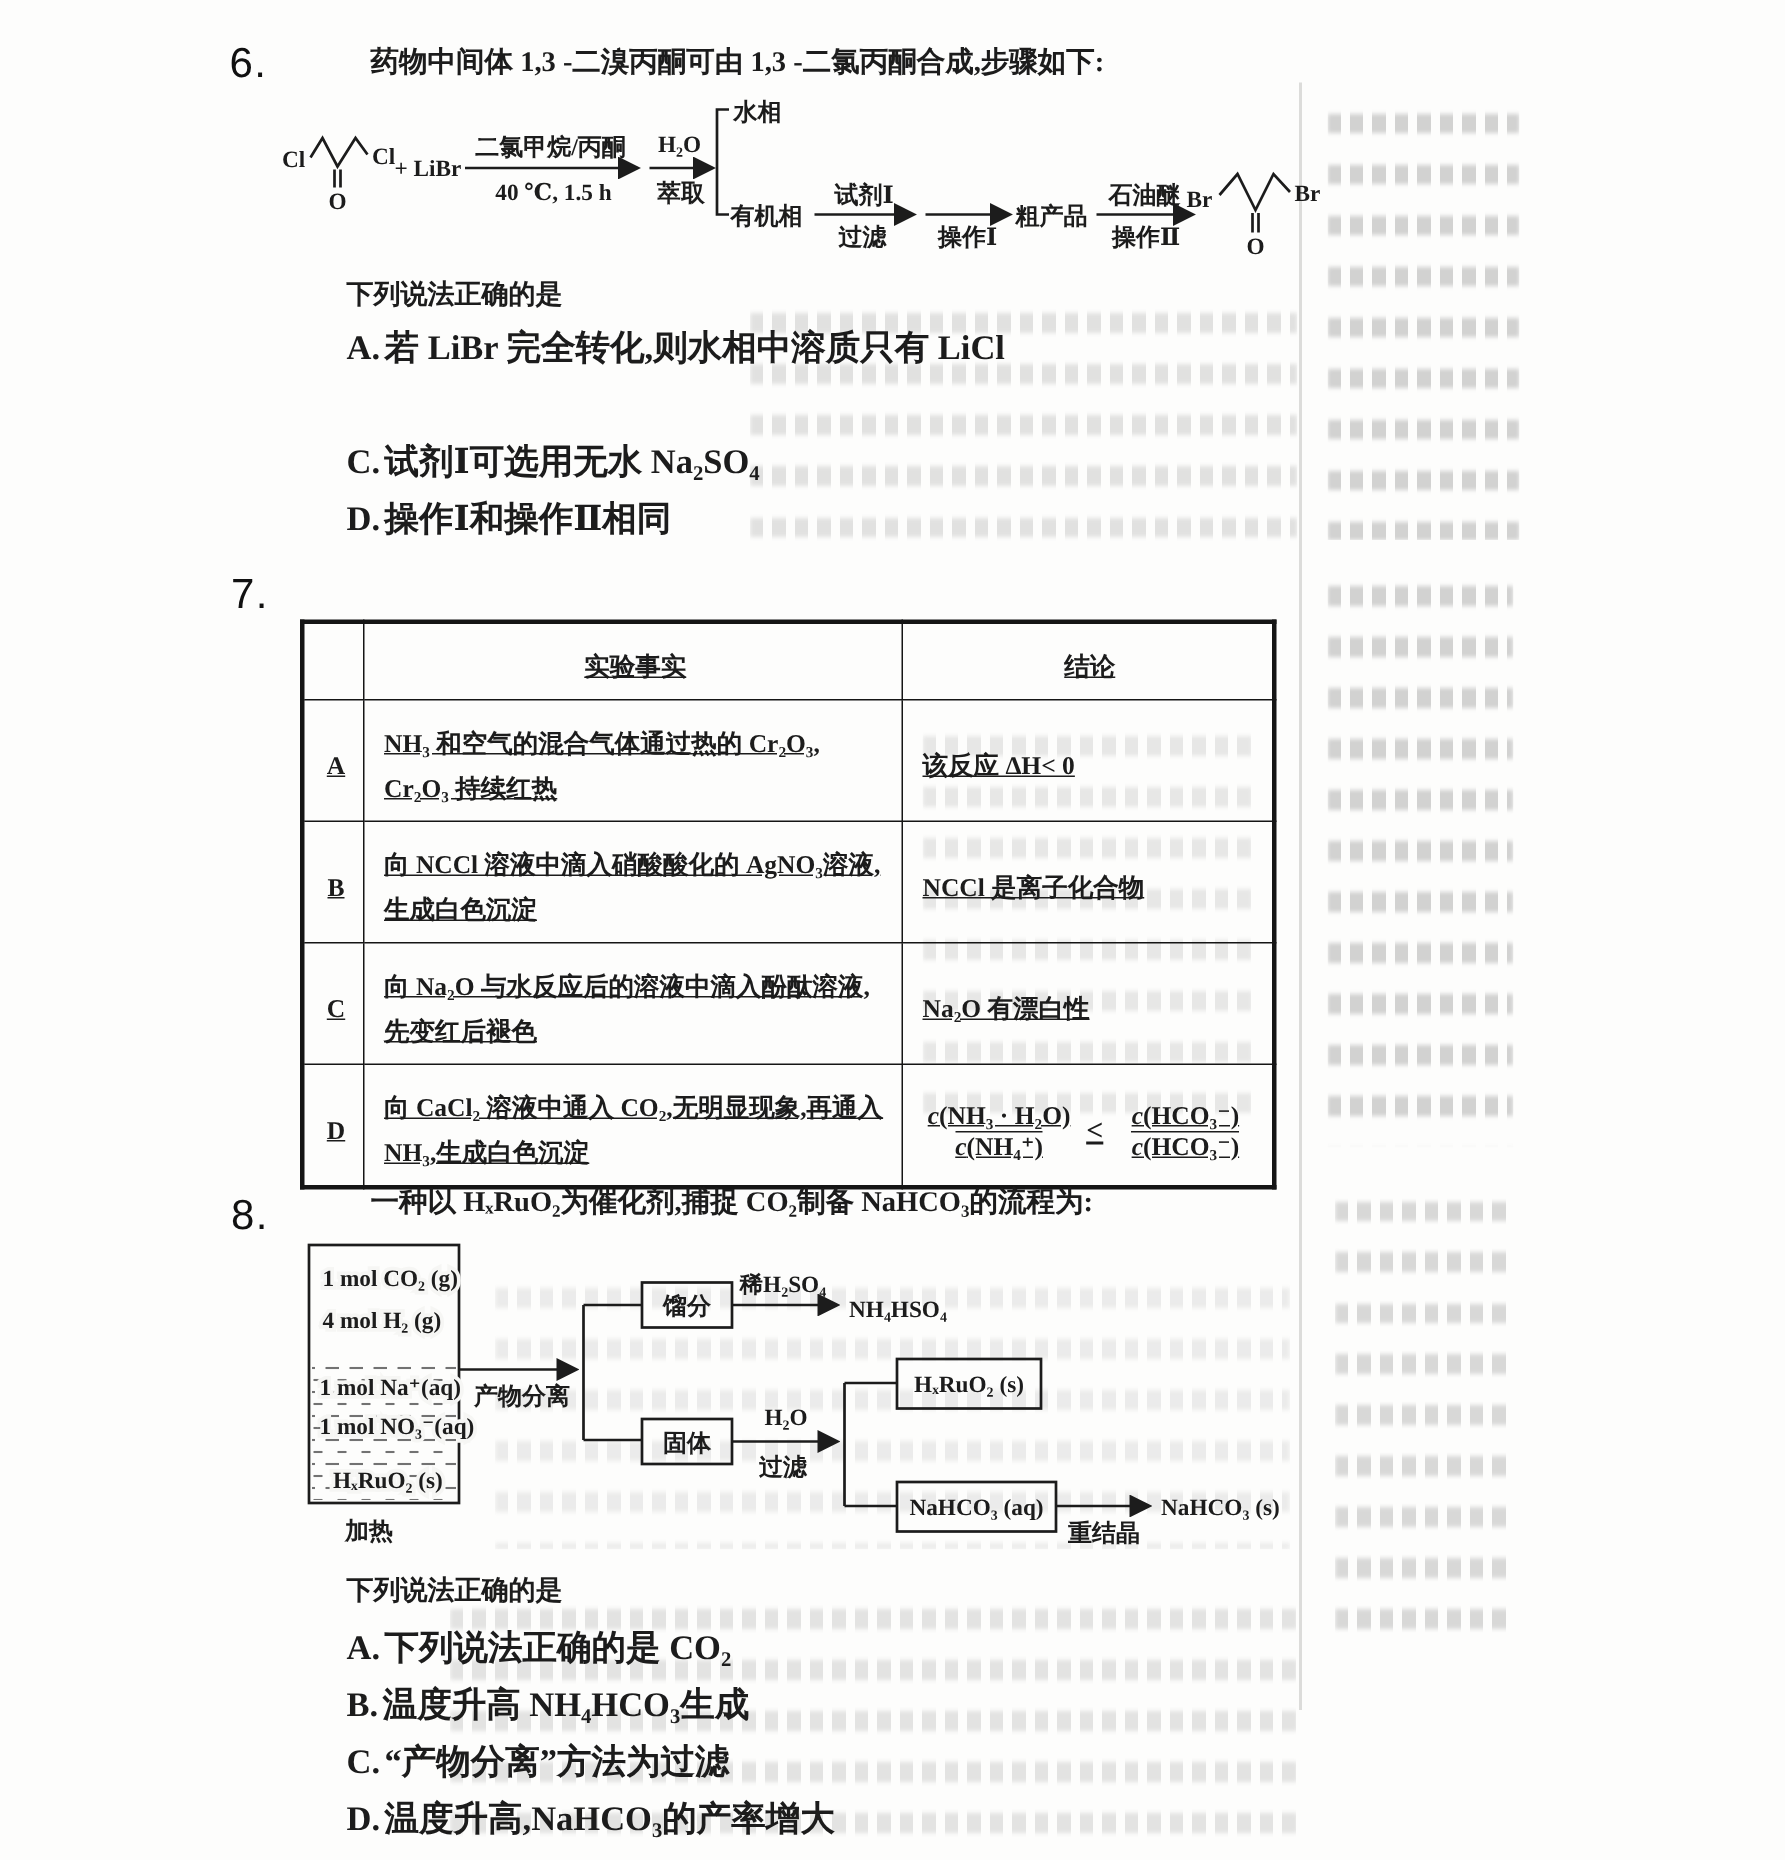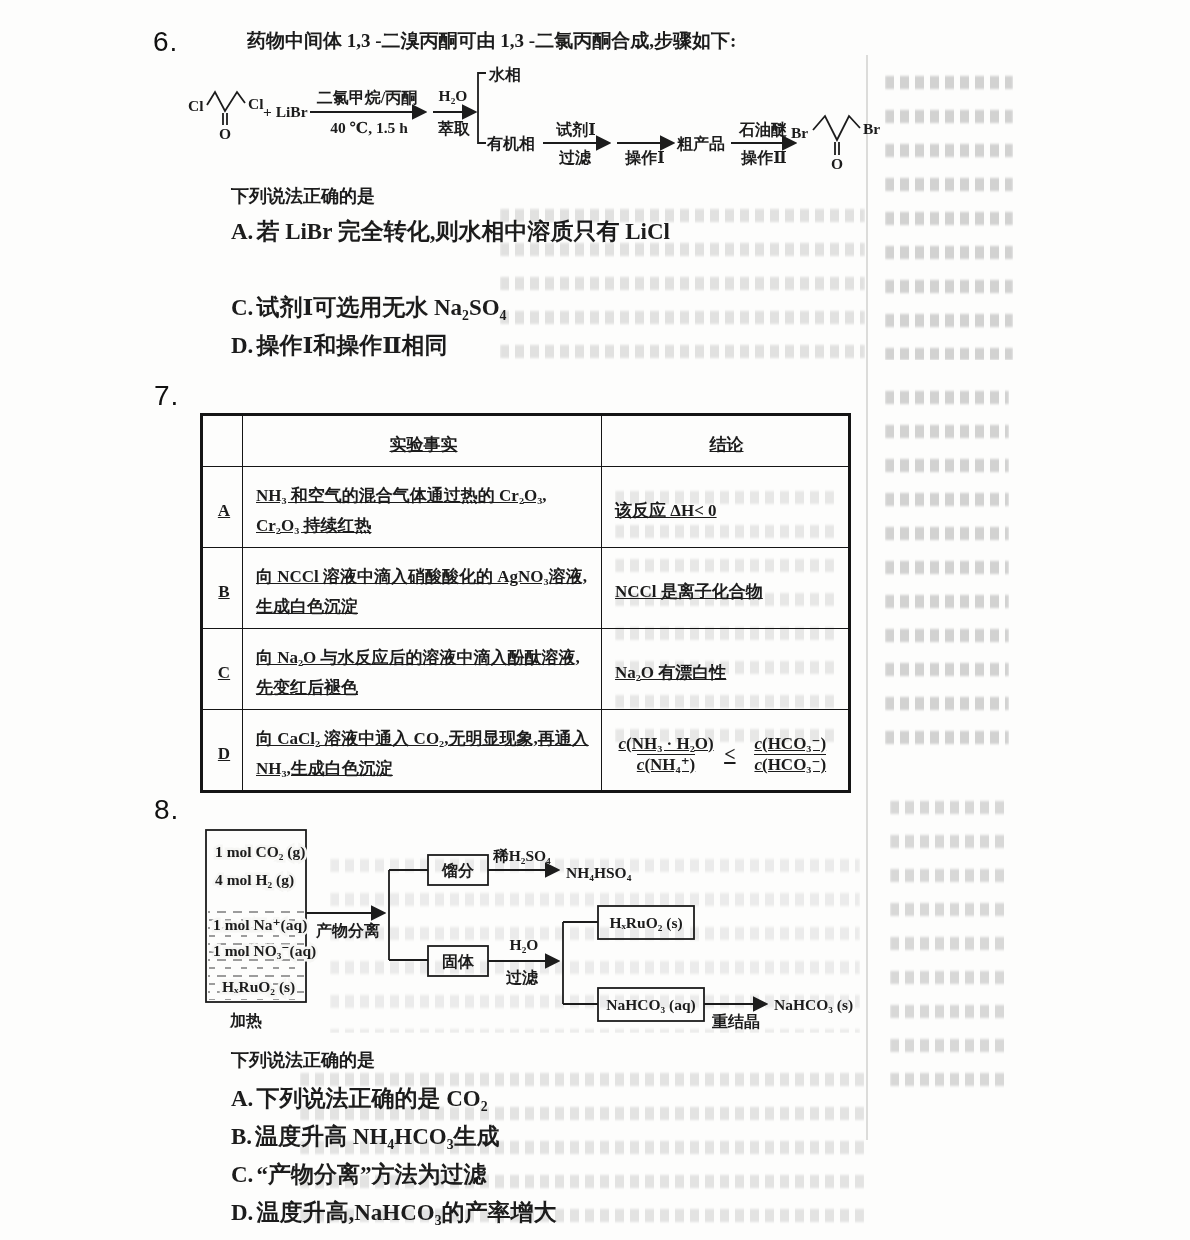--- a/index.html
+++ b/index.html
@@ -181,20 +181,21 @@
             <span class="num"><i>c</i><span>(HCO₃⁻)</span></span>
             <span class="den"><i>c</i><span>(HCO₃⁻)</span></span>
           </span>
         </div>
       </td>
     </tr>
   </tbody>
     </table>
 
   <div class="abs qnum" style="left:154px;top:794px;">8.</div>
+  <div class="abs stem" style="left:235px;top:788px;">一种以 HₓRuO₂为催化剂,捕捉 CO₂制备 NaHCO₃的流程为:</div>
 
   <svg class="abs" style="left:200px;top:828px;" width="680" height="215" viewBox="0 0 680 215">
     <defs>
       <pattern id="dashpat" width="16" height="16" patternUnits="userSpaceOnUse">
         <line x1="1" y1="4" x2="10" y2="4" stroke="#5a5a5a" stroke-width="1.4"></line>
         <line x1="9" y1="12" x2="15" y2="12" stroke="#5a5a5a" stroke-width="1.4"></line>
       </pattern>
     </defs>
 
     <g>

